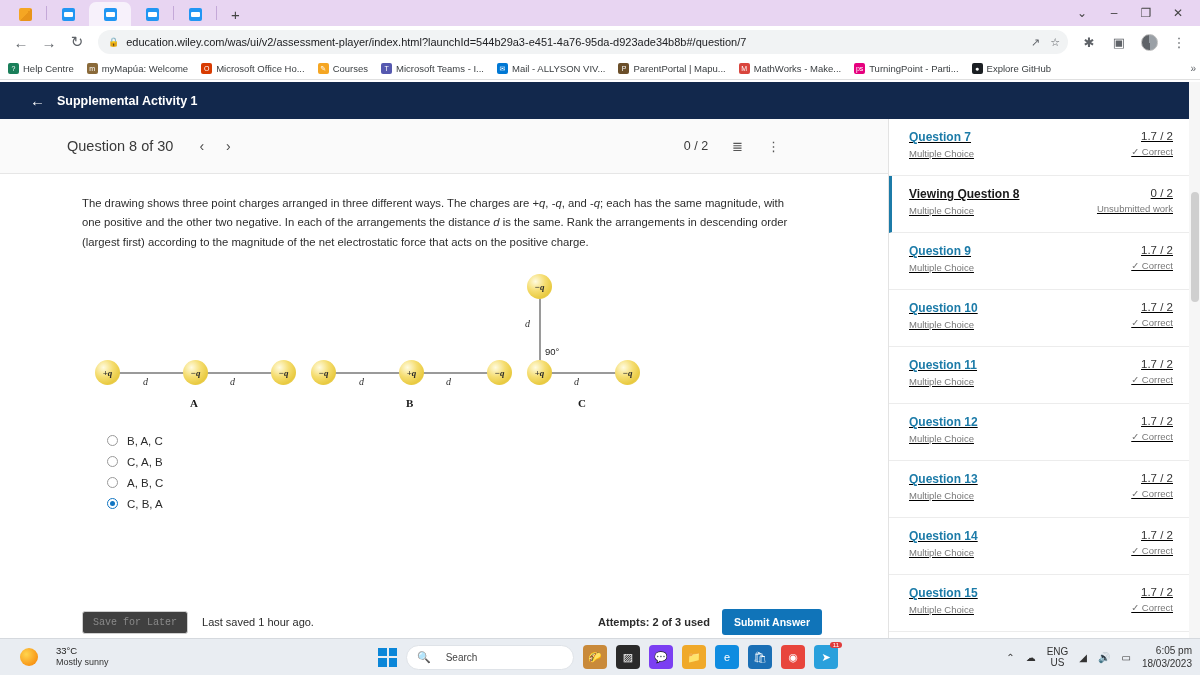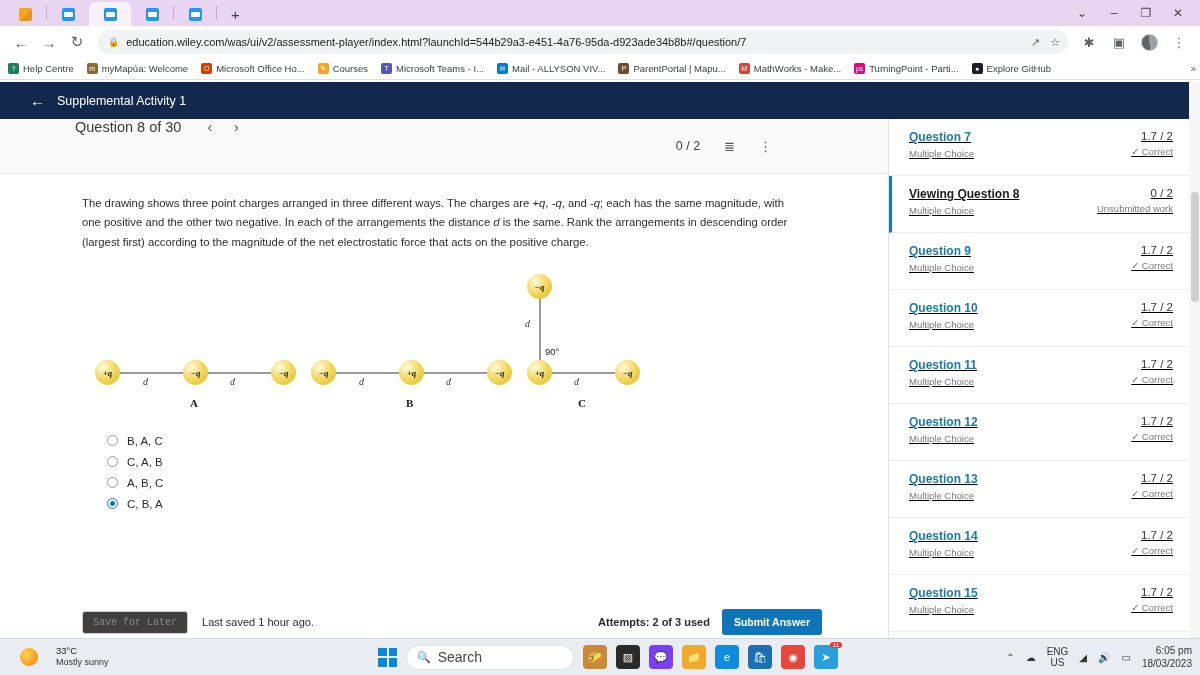--- a/index.html
+++ b/index.html
@@ -63,27 +63,27 @@
   .bm-ico { width:11px; height:11px; border-radius:2px; display:flex; align-items:center; justify-content:center;
      font-size:7px; color:#fff; flex-shrink:0;}
   .bm-overflow { position:absolute; right:4px; font-size:10px; color:#5f6368; }
 
   
   .app { position:absolute; left:0; top:82px; width:1200px; height:556px; background:#fff; }
   .app-header {
     height:37px; background:#12284c; display:flex; align-items:center; gap:12px; padding:0 30px;
   }
   .app-header .back { color:#fff; font-size:15px; cursor:pointer; }
-  .app-title { color:#fff; font-size:12.5px; font-weight:normal; }
+  .app-title { color:#fff; font-size:12.5px; font-weight:bold; }
 
   .app-body { display:flex; height:519px; }
   .left-pane { width:889px; height:519px; background:#fff; position:relative; border-right:1px solid #e3e3e3;}
   .q-topbar {
     height:55px; background:#fafafa; border-bottom:1px solid #e6e6e6;
-    display:flex; padding:0 30px;
+    display:flex; align-items:center; padding:0 22px;
   }
   .q-num { font-size:14.5px; color:#3a3a3a; margin-left:45px;}
   .q-arrows { display:flex; gap:22px; margin-left:26px; }
   .q-arrows span { font-size:14px; color:#4a4a4a; cursor:pointer; }
   .q-topbar-right { margin-left:auto; display:flex; align-items:center; gap:24px; padding-right:86px;}
   .score-frac { font-size:12.5px; color:#3a3a3a; }
   .ico-btn { font-size:13px; color:#555; cursor:pointer; }
 
   .q-content { padding: 20px 60px 0 82px; }
   .q-text { font-size:11.3px; line-height:1.72; color:#2d2d2d; max-width:722px;}
@@ -168,21 +168,21 @@
   .weather-txt .t2 { font-size:9px; color:#333; }
 
   .tb-center { position:absolute; left:378px; display:flex; align-items:center; gap:9px; }
   .win-logo { width:19px; height:19px; display:grid; grid-template-columns:1fr 1fr; grid-gap:2px; }
   .win-logo i { background:#0b86d8; display:block; }
   .searchbox {
     width:168px; height:25px; background:#fff; border-radius:13px; display:flex; align-items:center;
     gap:7px; padding:0 10px; border:1px solid #dfe3e8;
   }
   .searchbox .s-ico { font-size:11px; color:#333; }
-  .searchbox .s-txt { font-size:14px; color:#444; }
+  .searchbox .s-txt { font-size:10px; color:#444;margin-left:8px; }
   .tb-app { width:24px; height:24px; border-radius:4px; display:flex; align-items:center; justify-content:center;
      font-size:11px; color:#fff; position:relative; cursor:pointer;}
 
   .tray { position:absolute; right:8px; display:flex; align-items:center; gap:11px; }
   .tray span { font-size:10px; color:#333; }
   .lang { line-height:1.15; text-align:center; font-size:9px; color:#222;}
   .clock { line-height:1.3; text-align:right; font-size:9.5px; color:#222; }
 </style>
 </head>
 <body>

